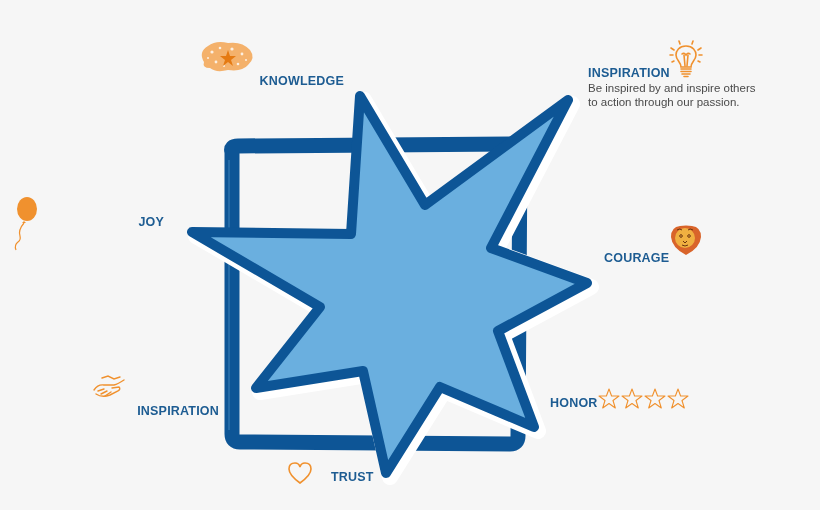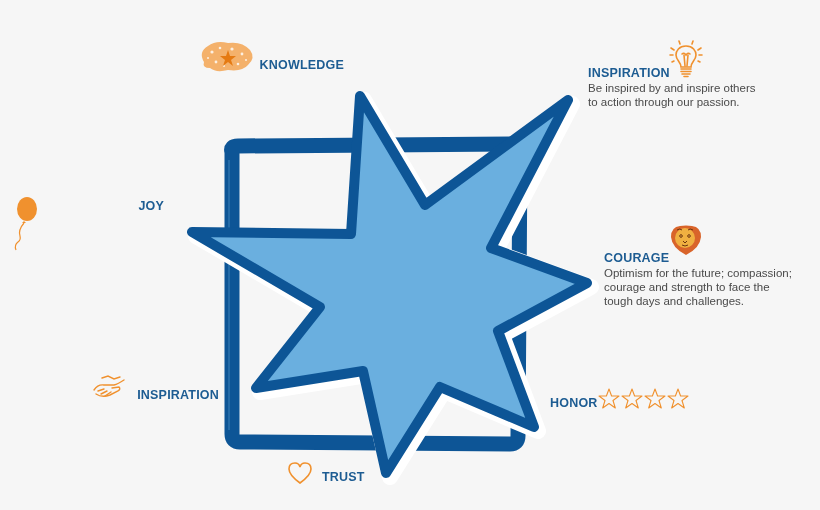--- a/index.html
+++ b/index.html
@@ -8,21 +8,21 @@
     background:#f6f6f6;
     font-family:"Liberation Sans", "DejaVu Sans", sans-serif;
   }
   .graphic { position:absolute; left:0; top:0; width:820px; height:510px; }
   .value { position:absolute; color:#4a4a4a; font-size:11.5px; line-height:14px; }
   .value .title {
     color:#1d5c92; font-weight:bold; font-size:12.5px; letter-spacing:0.2px;
     line-height:15px; display:inline-block;
   }
   .value .desc { display:block; white-space:pre-line; }
-  .right-align { text-align:right; }
+  .right-align { text-align:right;margin-top:16px; }
   .icon { position:absolute; }
 </style>
 </head>
 <body>
 
 <svg class="graphic" viewBox="0 0 820 510" xmlns="http://www.w3.org/2000/svg">
 
   <g>
     <path d="M232 152 Q230 146 238 146 L512 144 Q521 144 520 152 L518 436 Q518 444 510 444 L240 442 Q232 442 232 434 Z" fill="none" stroke="#0d5596" stroke-width="15" stroke-linejoin="round"></path>
     <path d="M229 160 L229 430" stroke="#6aafdf" stroke-width="1" opacity="0.5"></path>
@@ -81,23 +81,20 @@
   <circle cx="17" cy="14" r="10" fill="#f0b041"></circle>
   <g stroke="#6b3410" stroke-width="1" fill="none">
     <circle cx="13" cy="12" r="1.3"></circle>
       <circle cx="21" cy="12" r="1.3"></circle>
     <path d="M15 17 L17 19 L19 17 M14 21 Q17 23 20 21"></path>
     <path d="M9 6 Q12 4 14 6 M20 6 Q22 4 25 6"></path>
   </g>
 </svg>
 <div class="value" style="left:604px;top:251px;width:210px">
   <span class="title">COURAGE</span>
-  <span class="desc">Optimism for the future; compassion;
-courage and strength to face the
-tough days and challenges.</span>
 </div>
 
 <svg class="icon" style="left:92px;top:374px;width:34px;height:26px" viewBox="0 0 34 26">
   <g stroke="#f0912e" stroke-width="1.4" fill="none" stroke-linecap="round">
     <path d="M2 16 Q6 10 12 11 L22 11 Q26 10 32 6"></path>
     <path d="M4 20 Q10 24 18 21 L26 17 Q29 15 27 13 L20 14"></path>
     <path d="M6 17 L12 15 M9 20 L15 17 M13 22 L19 18"></path>
     <path d="M10 4 L16 2 L22 5 L28 3"></path>
   </g>
 </svg>
@@ -114,14 +111,14 @@
   </g>
 </svg>
 <div class="value" style="left:550px;top:396px;width:260px">
   <span class="title">HONOR</span>
 </div>
 
 <svg class="icon" style="left:287px;top:461px;width:26px;height:24px" viewBox="0 0 26 24">
   <path d="M13 22 Q2 14 2 8 Q2 2 8 2 Q12 2 13 6 Q14 2 18 2 Q24 2 24 8 Q24 14 13 22 Z" fill="none" stroke="#f0912e" stroke-width="1.6"></path>
 </svg>
 <div class="value" style="left:287px;top:470px;width:240px">
-  <span class="title" style="margin-left:35px">TRUST</span>
+  <span class="title" style="margin-left:44px">TRUST</span>
 </div>
 
 </body></html>

